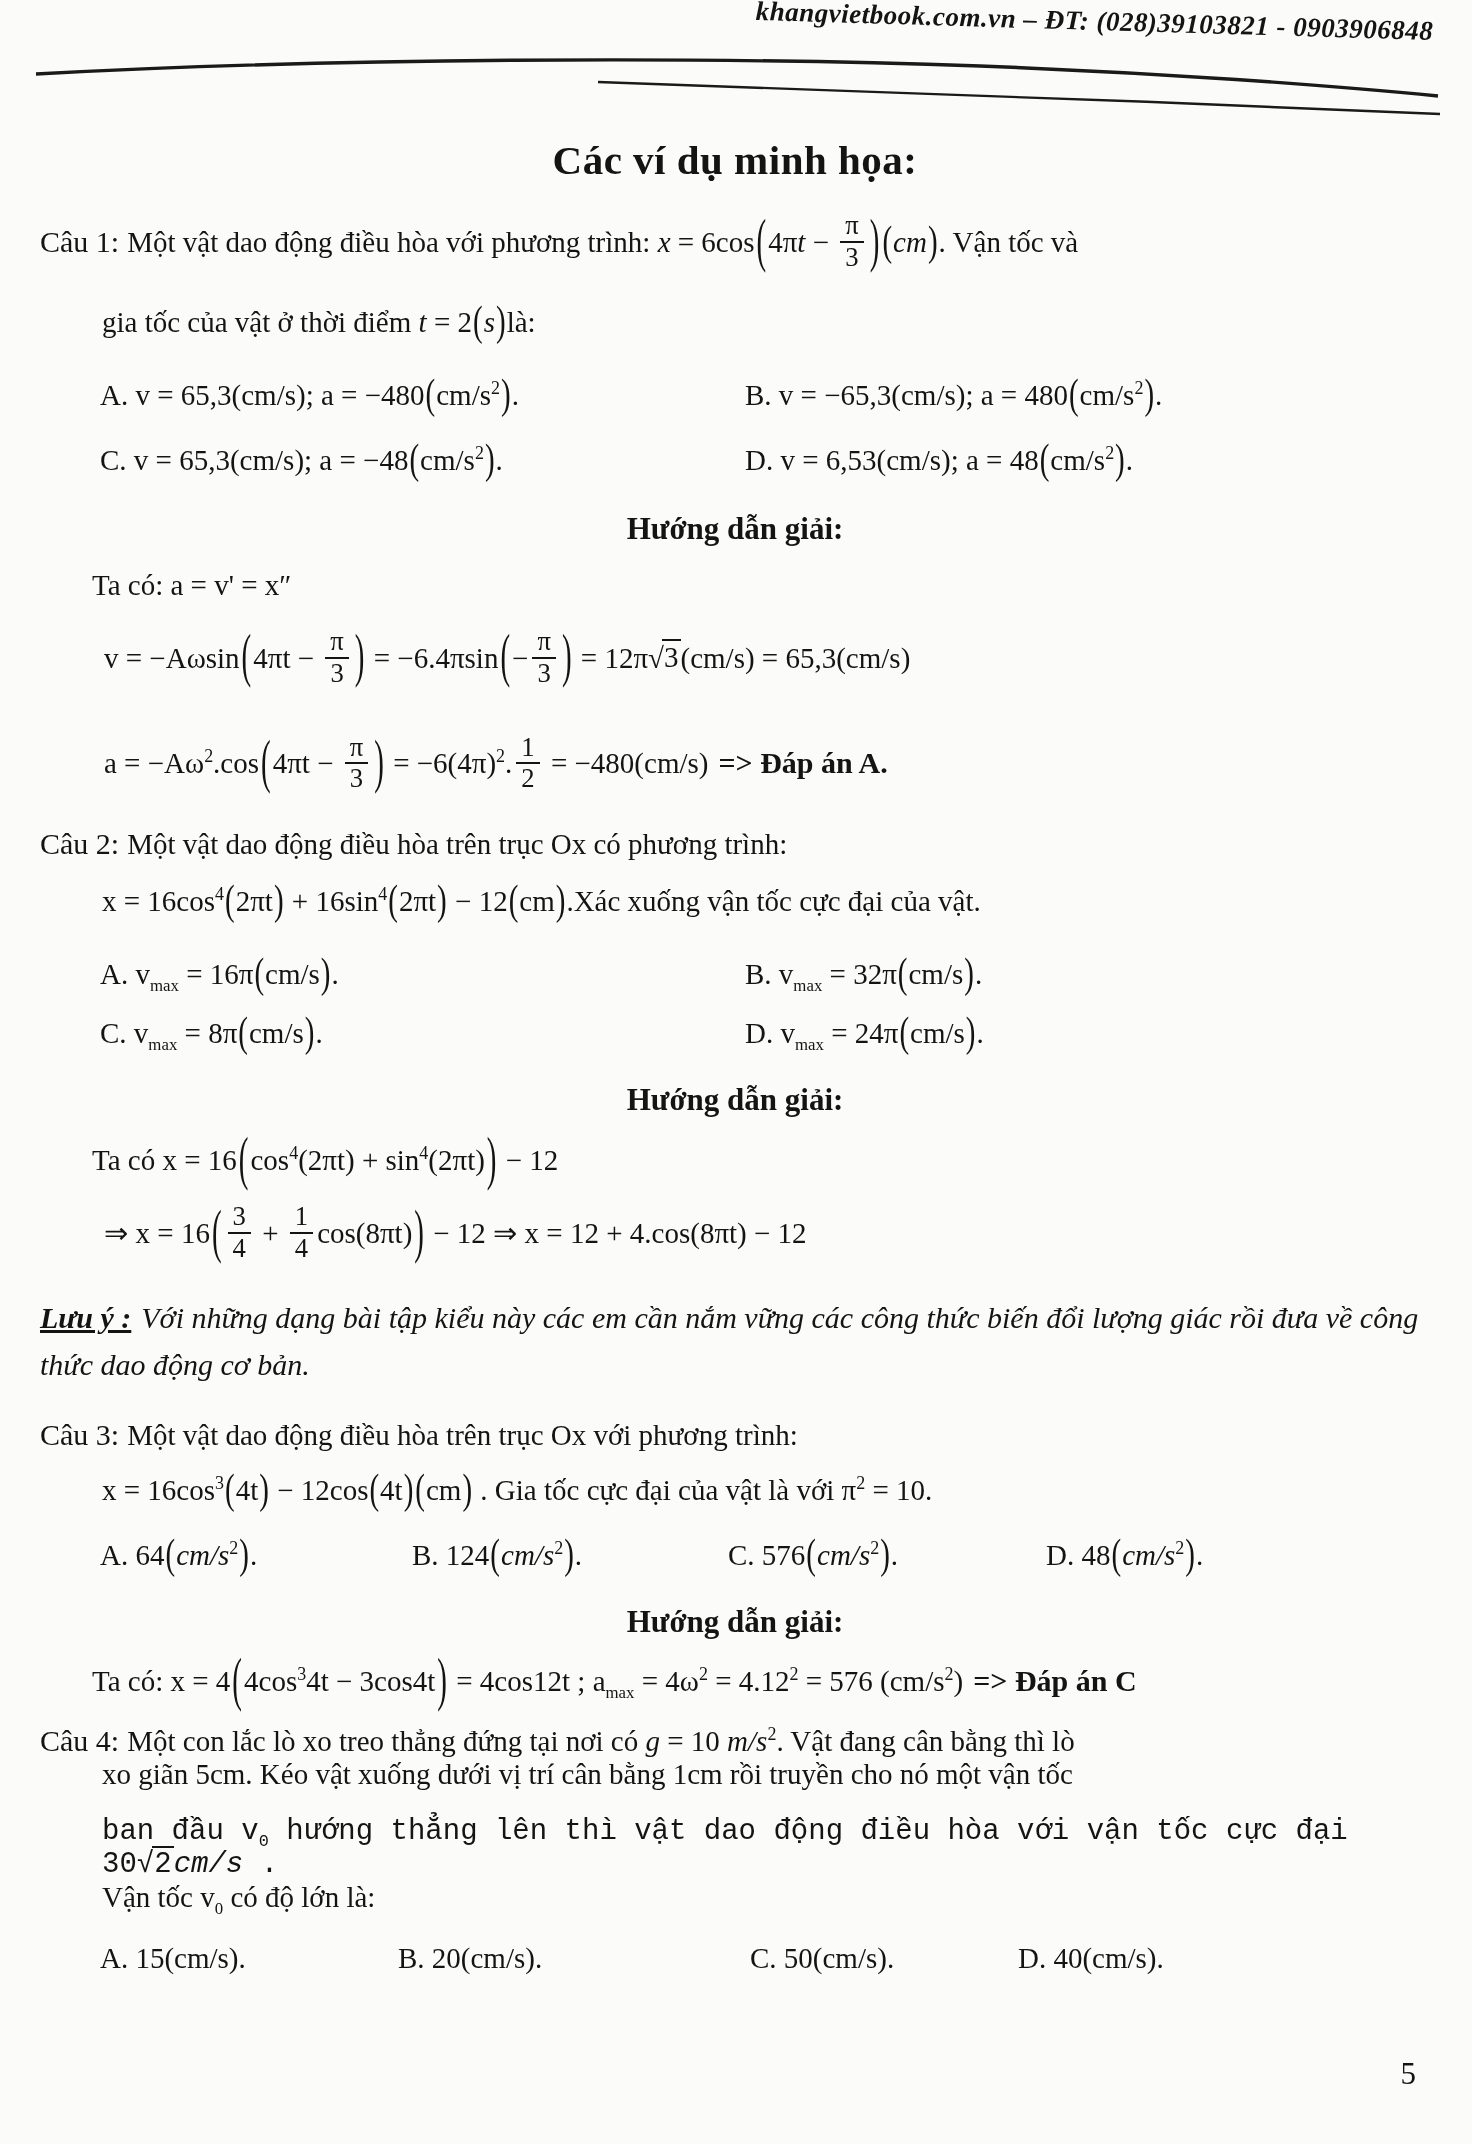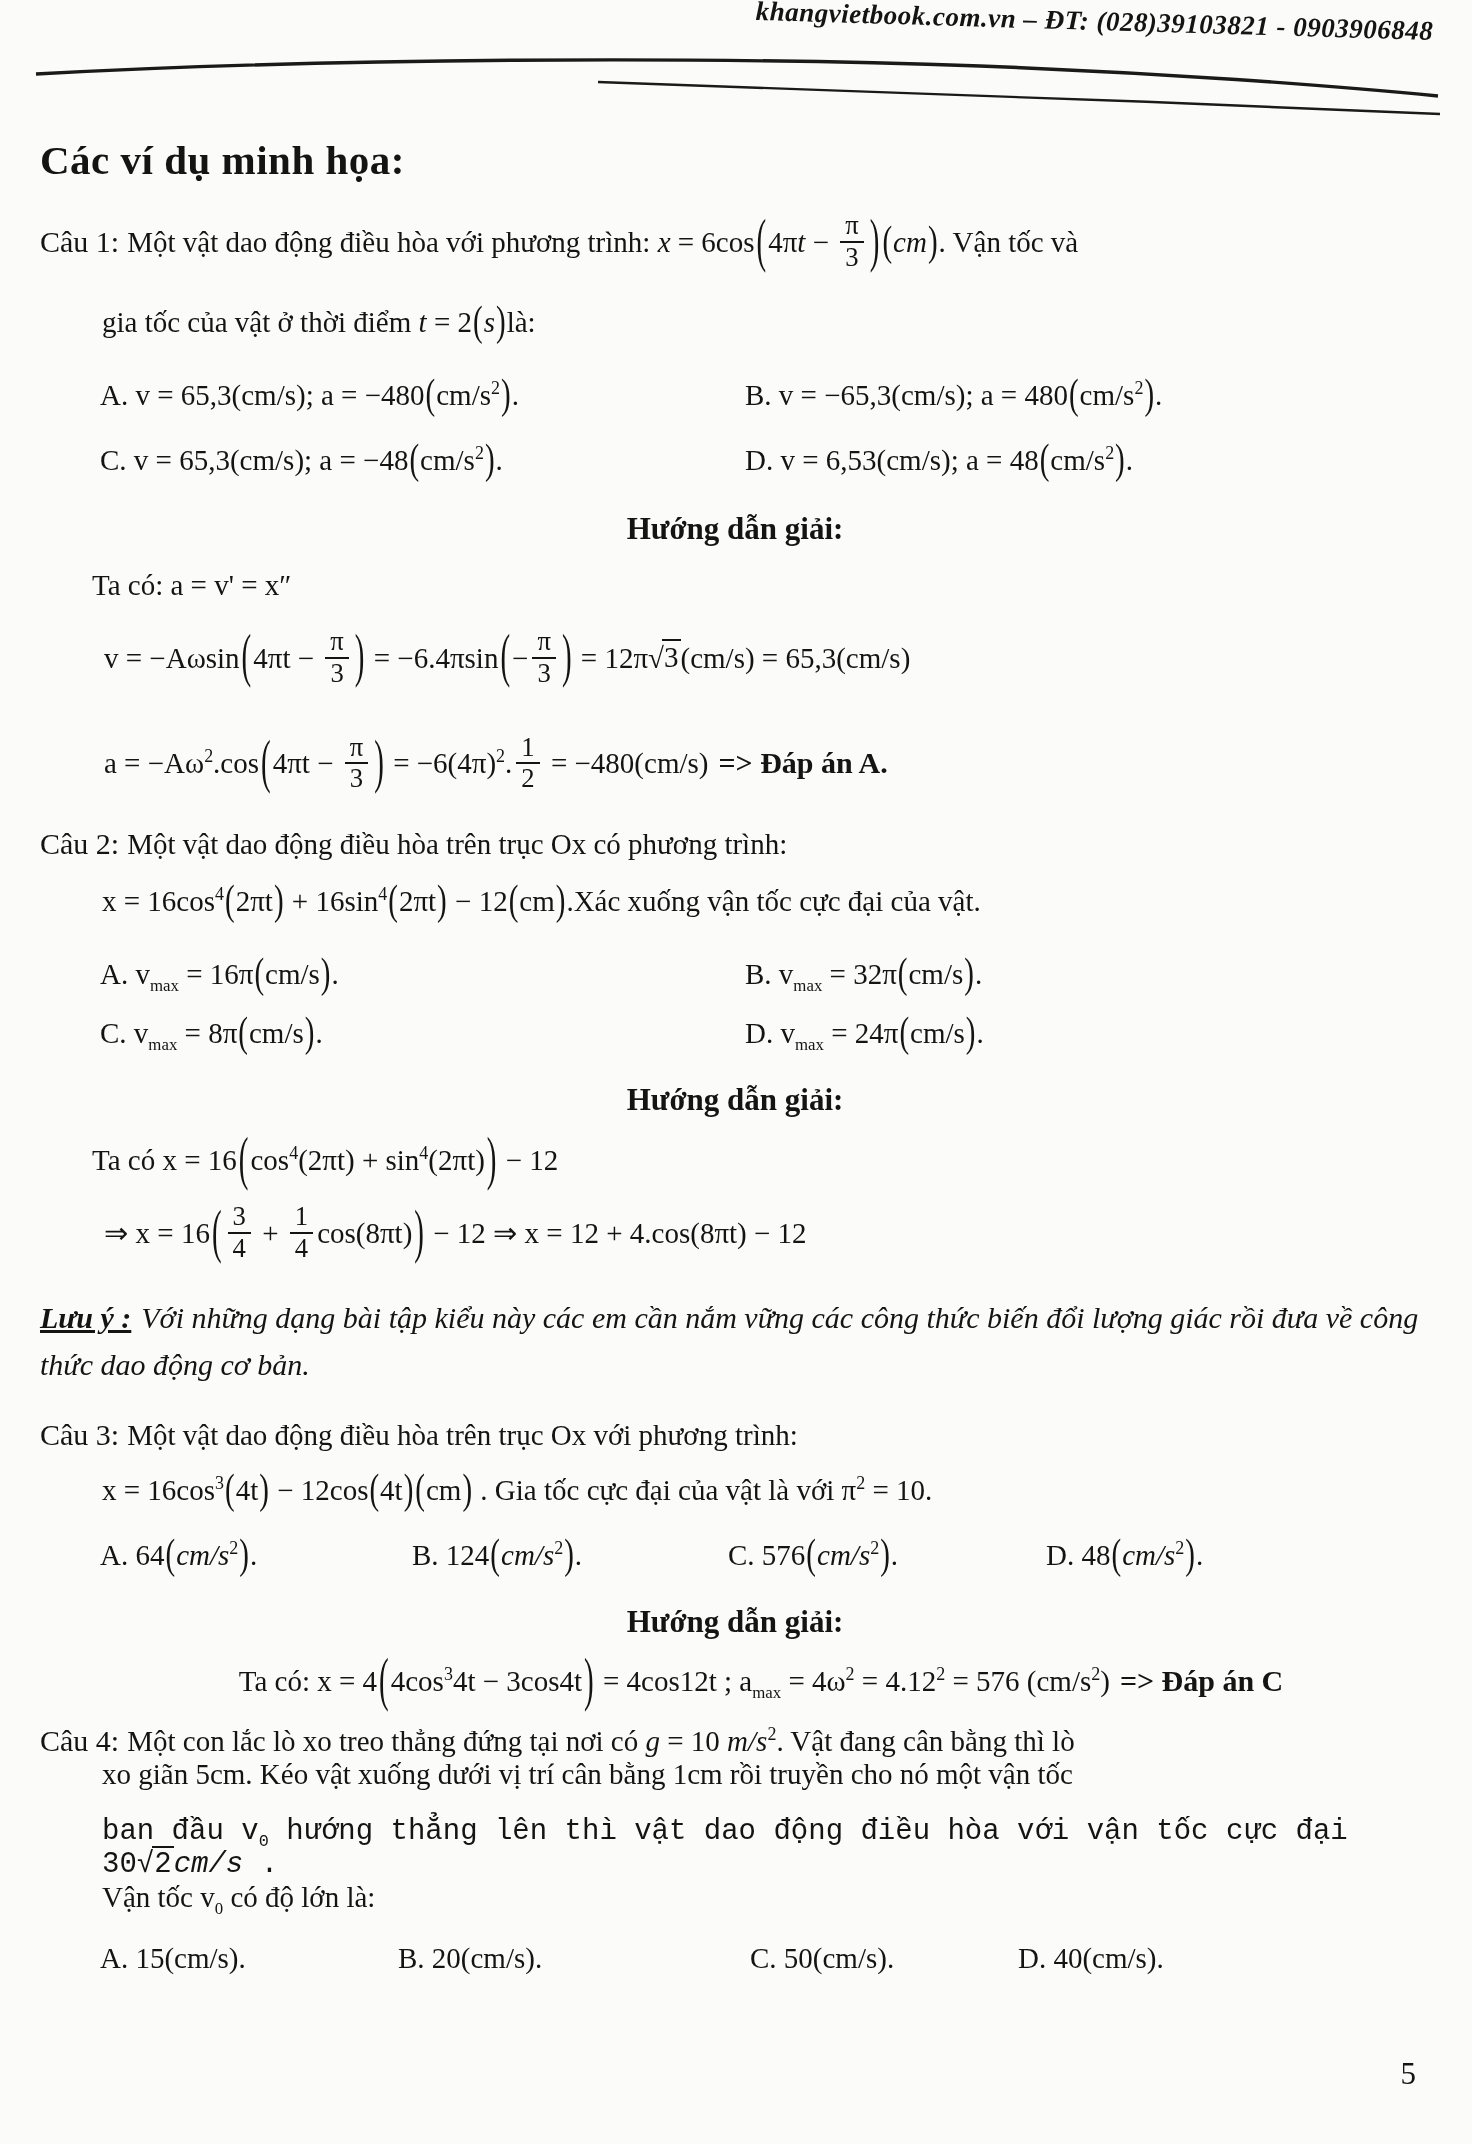--- a/index.html
+++ b/index.html
@@ -9,21 +9,21 @@
   }
   .content{padding:0 42px 0 40px;}
   
   .scan-header{position:relative;height:118px;}
   .site{
     position:absolute;top:16px;right:38px;font-style:italic;font-weight:bold;
     font-size:27px;transform:rotate(1.7deg);transform-origin:right top;letter-spacing:.5px;
   }
   .rules{position:absolute;left:0;top:52px;width:1472px;height:64px;}
   
-  .title{font-size:41px;font-weight:bold;margin:18px 0 30px 0;letter-spacing:.5px;}
+  .title{text-align:center;font-size:41px;font-weight:bold;margin:18px 0 30px 0;letter-spacing:.5px;}
   .hdg{text-align:center;font-weight:bold;font-size:31px;}
   
   .para{margin:0;}
   .qlabel{font-weight:normal;font-size:30px;padding-right:8px;}
   .indent{padding-left:62px;}
   .sol-line{padding-left:64px;}
   .answer{font-weight:bold;font-size:30px;padding-left:10px;}
   
   .opts{display:flex;padding-left:60px;align-items:baseline;}
   .opts.two .opt{width:645px;flex:none;}
@@ -147,21 +147,21 @@
       <p class="para indent math" style="margin-top:22px;">x = 16cos<sup>3</sup><span class="medp">(</span>4t<span class="medp">)</span> − 12cos<span class="medp">(</span>4t<span class="medp">)</span><span class="medp">(</span>cm<span class="medp">)</span> . Gia tốc cực đại của vật là với π<sup>2</sup> = 10.</p>
 
       <div class="opts q3opts" style="margin-top:32px;">
         <span class="opt math">A. 64<span class="medp">(</span><i>cm/s</i><sup>2</sup><span class="medp">)</span>.</span>
         <span class="opt math">B. 124<span class="medp">(</span><i>cm/s</i><sup>2</sup><span class="medp">)</span>.</span>
         <span class="opt math">C. 576<span class="medp">(</span><i>cm/s</i><sup>2</sup><span class="medp">)</span>.</span>
         <span class="opt math">D. 48<span class="medp">(</span><i>cm/s</i><sup>2</sup><span class="medp">)</span>.</span>
       </div>
 
       <div class="hdg" style="margin-top:32px;">Hướng dẫn giải:</div>
-      <p class="para" style="margin-top:24px;padding-left:52px;text-align:center;">
+      <p class="para" style="margin-top:24px;padding-left:52px;">
         <span class="math">Ta có: x = 4<span class="bigp">(</span>4cos<sup>3</sup>4t − 3cos4t<span class="bigp">)</span> = 4cos12t ;  a<sub>max</sub> = 4ω<sup>2</sup> = 4.12<sup>2</sup> = 576 (cm/s<sup>2</sup>)</span><span class="answer">=&gt; Đáp án C</span>
       </p>
     </section>
 
     <section>
       <p class="para" style="margin-top:26px;">
         <b class="qlabel">Câu 4:</b><span class="math">Một con lắc lò xo treo thẳng đứng tại nơi có <i>g</i> = 10 <i>m/s</i><sup>2</sup>. Vật đang cân bằng thì lò</span>
       </p>
       <p class="para indent math" style="">xo giãn 5cm. Kéo vật xuống dưới vị trí cân bằng 1cm rồi truyền cho nó một vận tốc</p>
       <p class="para indent math" style="margin-top:24px;font-family:Liberation Mono, monospace;">ban đầu v<sub>0</sub> hướng thẳng lên thì vật dao động điều hòa với vận tốc cực đại 30<span class="sqrt"><span class="rad">√</span><span class="radi">2</span></span><i>cm/s</i> .</p>

